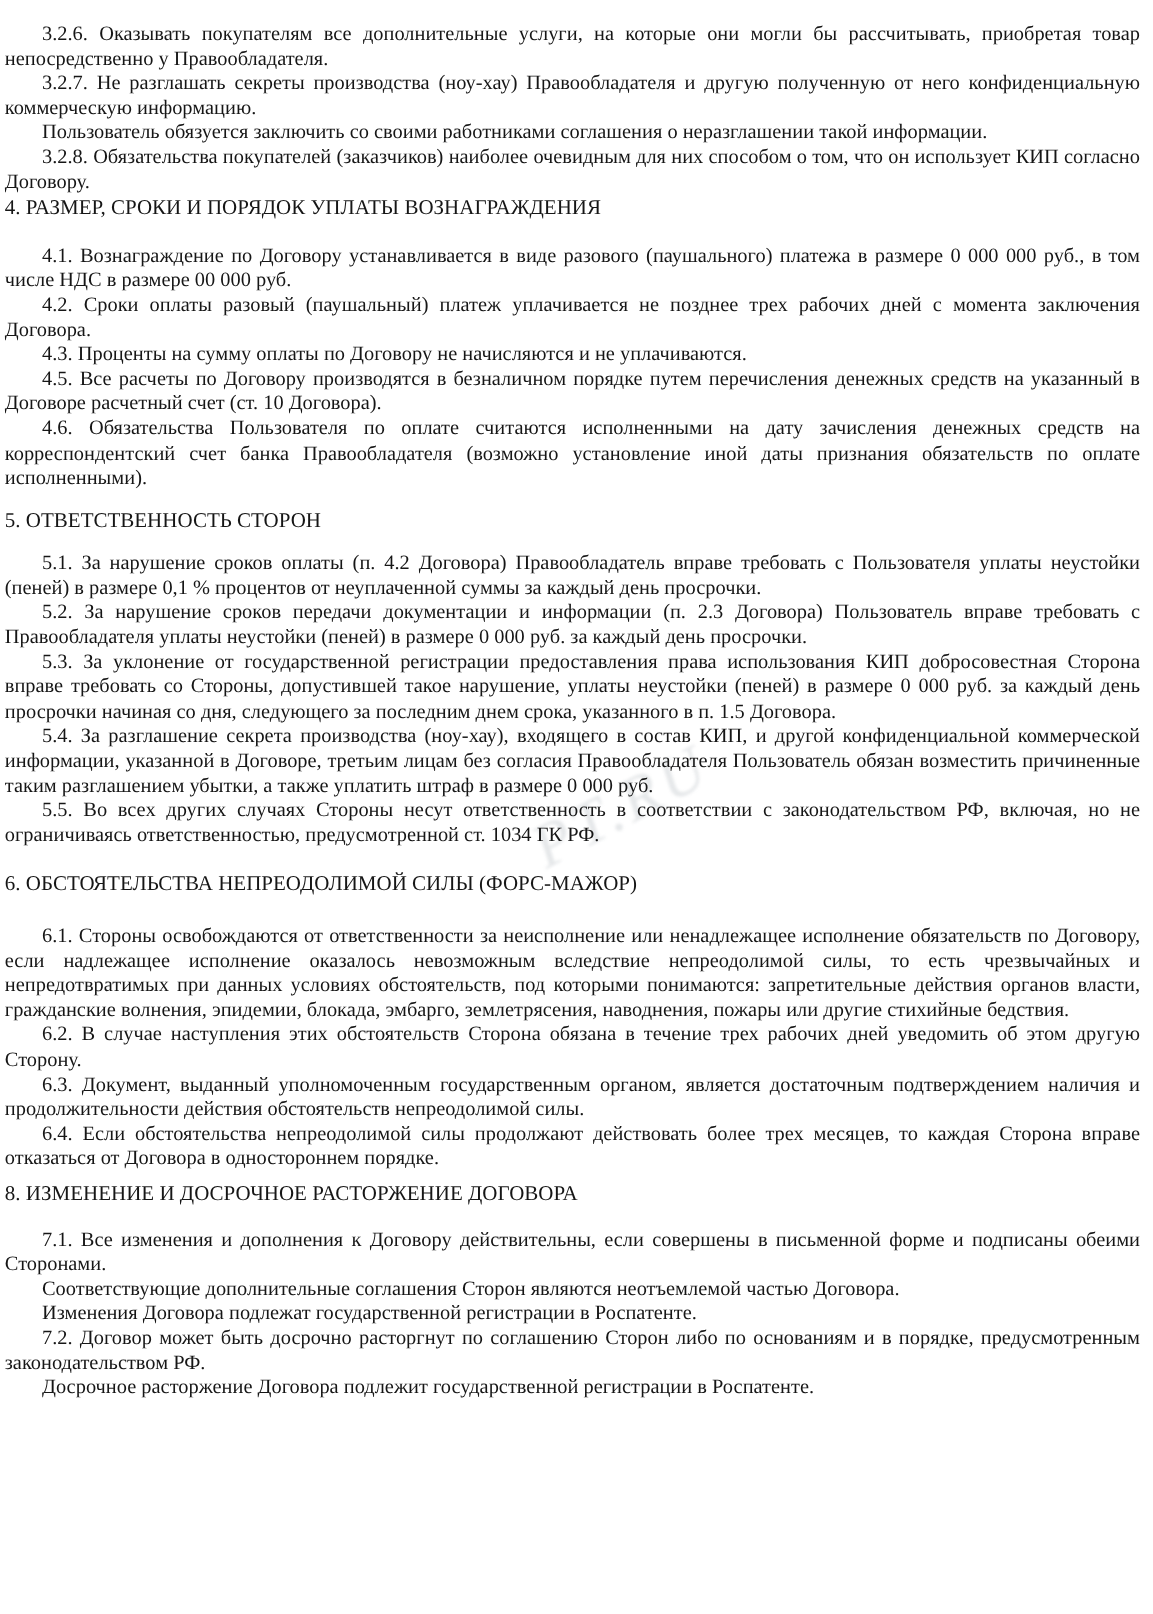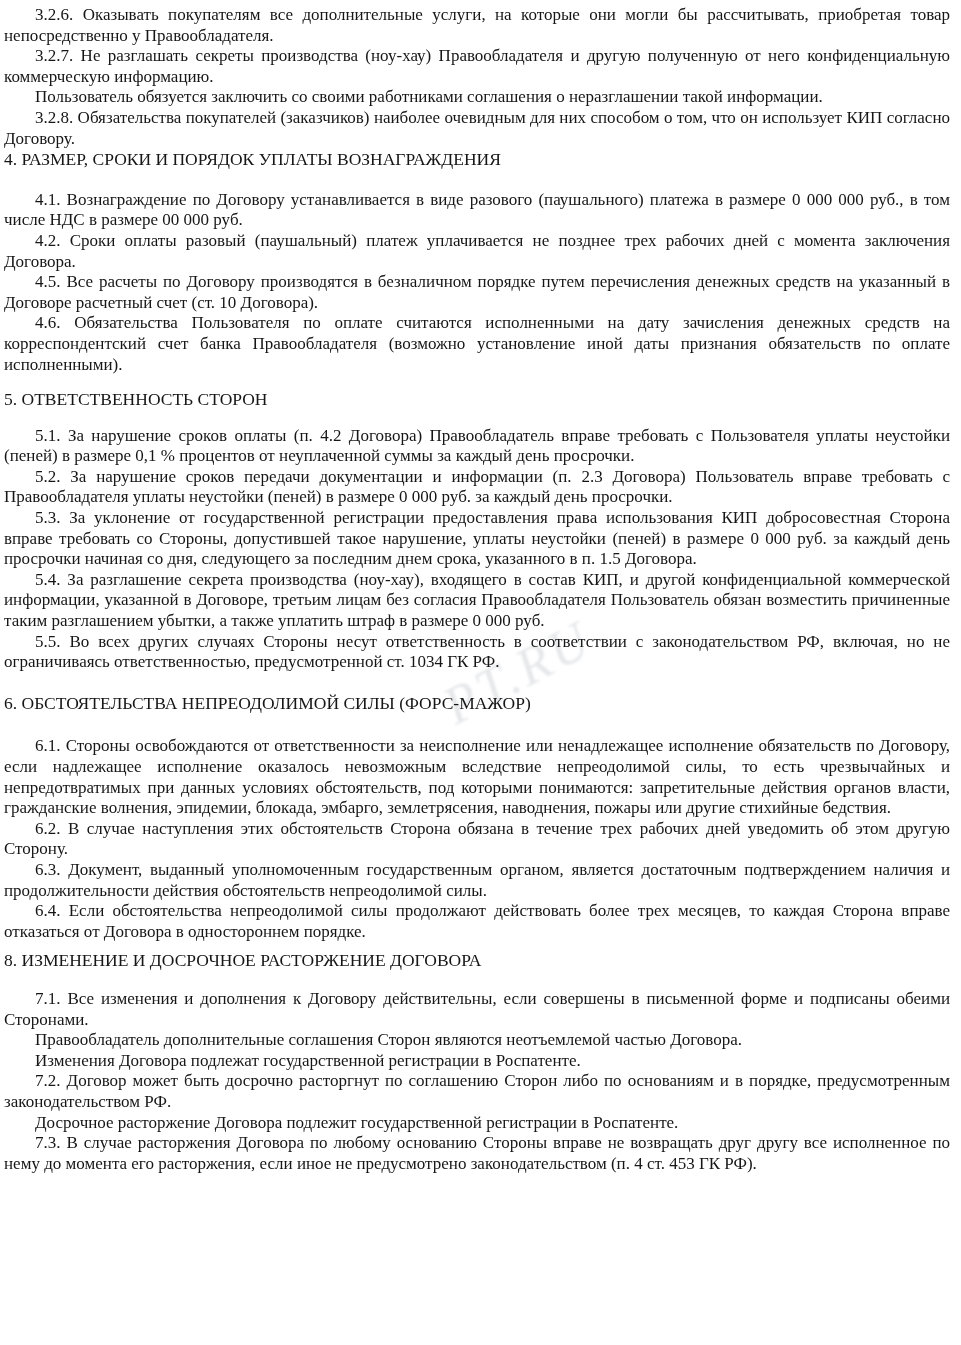--- a/index.html
+++ b/index.html
@@ -5,21 +5,21 @@
   html, body {
     margin: 0;
     padding: 0;
     background: #ffffff;
   }
   .page {
     position: relative;
     width: 961px;
     height: 1345px;
     box-sizing: border-box;
-    padding: 5px 11px 0 4px;
+    padding: 18px 11px 0 4px;
     background: #ffffff;
     font-family: "Liberation Serif", "DejaVu Serif", serif;
     font-size: 17px;
     line-height: 20.6px;
     color: #161616;
     text-align: justify;
     overflow: hidden;
   }
   .para {
     margin: 0;
@@ -70,38 +70,38 @@
   <div class="content">
 
     <p class="para">3.2.6. Оказывать покупателям все дополнительные услуги, на которые они могли бы рассчитывать, приобретая товар непосредственно у Правообладателя.</p>
     <p class="para">3.2.7. Не разглашать секреты производства (ноу-хау) Правообладателя и другую полученную от него конфиденциальную коммерческую информацию.</p>
     <p class="para">Пользователь обязуется заключить со своими работниками соглашения о неразглашении такой информации.</p>
     <p class="para">3.2.8. Обязательства покупателей (заказчиков) наиболее очевидным для них способом о том, что он использует КИП согласно Договору.</p>
 
     <h2 class="heading heading-4">4. РАЗМЕР, СРОКИ И ПОРЯДОК УПЛАТЫ ВОЗНАГРАЖДЕНИЯ</h2>
     <p class="para">4.1. Вознаграждение по Договору устанавливается в виде разового (паушального) платежа в размере 0 000 000 руб., в том числе НДС в размере 00 000 руб.</p>
     <p class="para">4.2. Сроки оплаты разовый (паушальный) платеж уплачивается не позднее трех рабочих дней с момента заключения Договора.</p>
+    <p class="para">4.3. Проценты на сумму оплаты по Договору не начисляются и не уплачиваются.</p>
     <p class="para">4.5. Все расчеты по Договору производятся в безналичном порядке путем перечисления денежных средств на указанный в Договоре расчетный счет (ст. 10 Договора).</p>
     <p class="para">4.6. Обязательства Пользователя по оплате считаются исполненными на дату зачисления денежных средств на корреспондентский счет банка Правообладателя (возможно установление иной даты признания обязательств по оплате исполненными).</p>
 
     <h2 class="heading heading-5">5. ОТВЕТСТВЕННОСТЬ СТОРОН</h2>
     <p class="para">5.1. За нарушение сроков оплаты (п. 4.2 Договора) Правообладатель вправе требовать с Пользователя уплаты неустойки (пеней) в размере 0,1 % процентов от неуплаченной суммы за каждый день просрочки.</p>
     <p class="para">5.2. За нарушение сроков передачи документации и информации (п. 2.3 Договора) Пользователь вправе требовать с Правообладателя уплаты неустойки (пеней) в размере 0 000 руб. за каждый день просрочки.</p>
     <p class="para">5.3. За уклонение от государственной регистрации предоставления права использования КИП добросовестная Сторона вправе требовать со Стороны, допустившей такое нарушение, уплаты неустойки (пеней) в размере 0 000 руб. за каждый день просрочки начиная со дня, следующего за последним днем срока, указанного в п. 1.5 Договора.</p>
     <p class="para">5.4. За разглашение секрета производства (ноу-хау), входящего в состав КИП, и другой конфиденциальной коммерческой информации, указанной в Договоре, третьим лицам без согласия Правообладателя Пользователь обязан возместить причиненные таким разглашением убытки, а также уплатить штраф в размере 0 000 руб.</p>
     <p class="para">5.5. Во всех других случаях Стороны несут ответственность в соответствии с законодательством РФ, включая, но не ограничиваясь ответственностью, предусмотренной ст. 1034 ГК РФ.</p>
 
     <h2 class="heading heading-6">6. ОБСТОЯТЕЛЬСТВА НЕПРЕОДОЛИМОЙ СИЛЫ (ФОРС-МАЖОР)</h2>
     <p class="para">6.1. Стороны освобождаются от ответственности за неисполнение или ненадлежащее исполнение обязательств по Договору, если надлежащее исполнение оказалось невозможным вследствие непреодолимой силы, то есть чрезвычайных и непредотвратимых при данных условиях обстоятельств, под которыми понимаются: запретительные действия органов власти, гражданские волнения, эпидемии, блокада, эмбарго, землетрясения, наводнения, пожары или другие стихийные бедствия.</p>
     <p class="para">6.2. В случае наступления этих обстоятельств Сторона обязана в течение трех рабочих дней уведомить об этом другую Сторону.</p>
     <p class="para">6.3. Документ, выданный уполномоченным государственным органом, является достаточным подтверждением наличия и продолжительности действия обстоятельств непреодолимой силы.</p>
     <p class="para">6.4. Если обстоятельства непреодолимой силы продолжают действовать более трех месяцев, то каждая Сторона вправе отказаться от Договора в одностороннем порядке.</p>
 
     <h2 class="heading heading-7">8. ИЗМЕНЕНИЕ И ДОСРОЧНОЕ РАСТОРЖЕНИЕ ДОГОВОРА</h2>
     <p class="para">7.1. Все изменения и дополнения к Договору действительны, если совершены в письменной форме и подписаны обеими Сторонами.</p>
-    <p class="para">Правообладатель дополнительные соглашения Сторон являются неотъемлемой частью Договора.</p>
+    <p class="para">Соответствующие дополнительные соглашения Сторон являются неотъемлемой частью Договора.</p>
     <p class="para">Изменения Договора подлежат государственной регистрации в Роспатенте.</p>
     <p class="para">7.2. Договор может быть досрочно расторгнут по соглашению Сторон либо по основаниям и в порядке, предусмотренным законодательством РФ.</p>
     <p class="para">Досрочное расторжение Договора подлежит государственной регистрации в Роспатенте.</p>
-    <p class="para">7.3. В случае расторжения Договора по любому основанию Стороны вправе не возвращать друг другу все исполненное по нему до момента его расторжения, если иное не предусмотрено законодательством (п. 4 ст. 453 ГК РФ).</p>
 
   </div>
 </div>
 
 </body></html>

